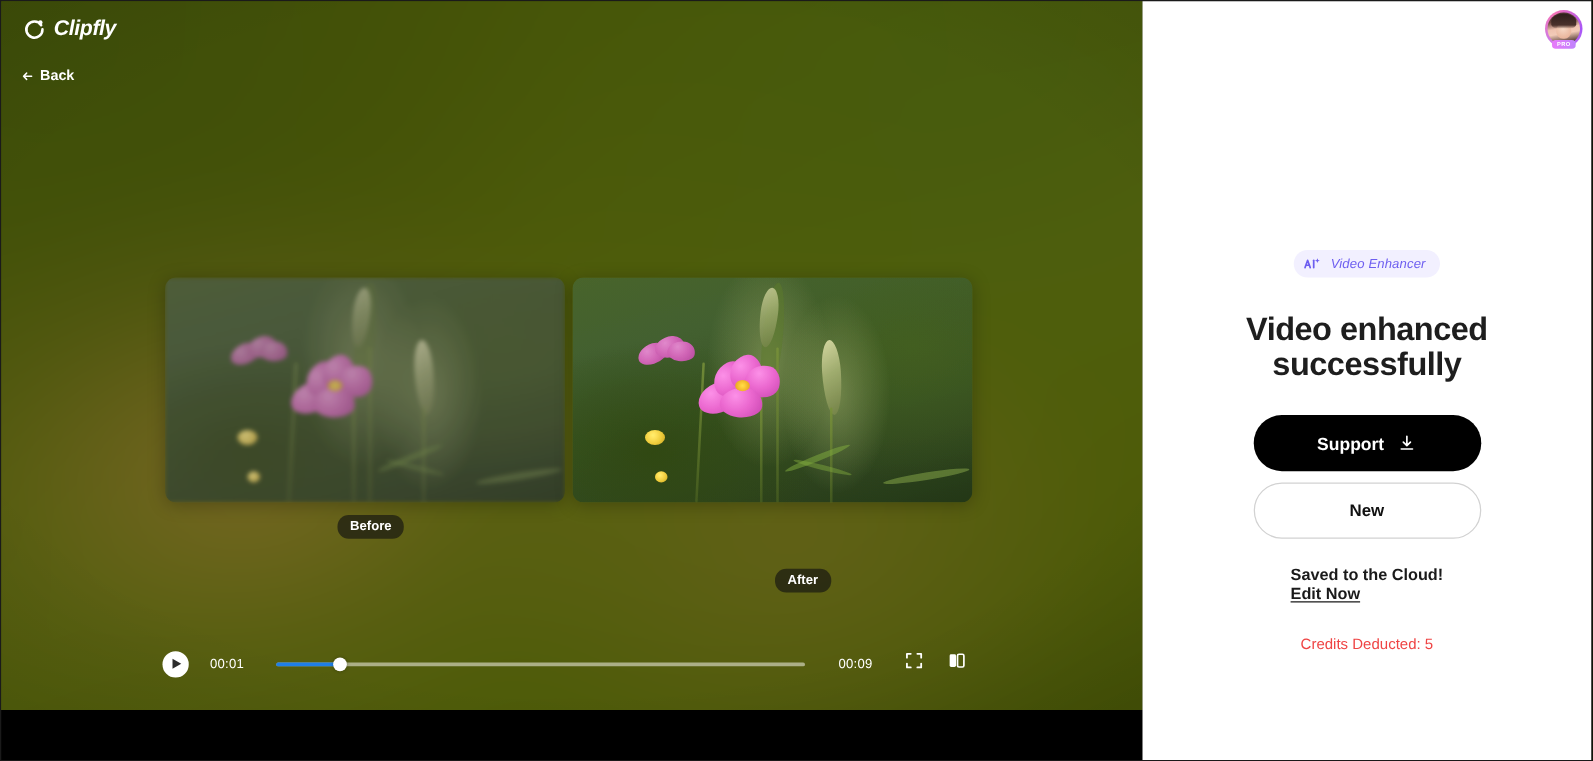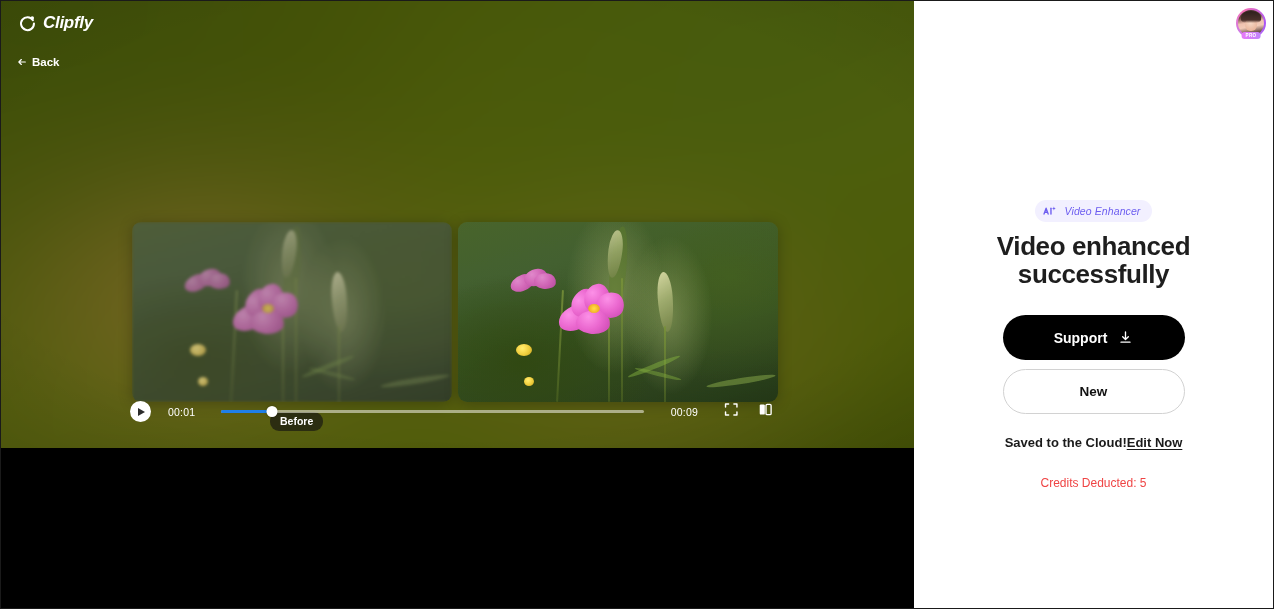--- a/index.html
+++ b/index.html
@@ -12,21 +12,21 @@
   #app {
     position: relative;
     width: 1274px; height: 609px;
     display: flex;
     border: 1px solid #1a1a1a;
   }
 
   
   #stage {
     position: relative;
-    width: 913px; height: 447px;
+    width: 913px; height: 567px;
     overflow: hidden;
     background: #3d4a0a;
   }
   
   #stage-bg {
     position: absolute; inset: -60px;
     background:
       radial-gradient(ellipse 420px 300px at 26% 62%, rgba(150,110,55,0.55) 0%, rgba(110,95,35,0.22) 45%, rgba(0,0,0,0) 72%),
       radial-gradient(ellipse 360px 260px at 66% 70%, rgba(128,104,46,0.38) 0%, rgba(0,0,0,0) 70%),
       radial-gradient(ellipse 560px 380px at 78% 20%, rgba(70,92,14,0.85) 0%, rgba(0,0,0,0) 75%),
@@ -260,21 +260,21 @@
     border-radius: 13px;
     padding: 4px 12px 4px 7px;
   }
   #ai-glyph {
     width: 17px; height: 14px; display: block;
   }
   #tool-badge-label {
     color: #6d5ef0; font-size: 10.5px; letter-spacing: .1px; font-style: italic;
   }
   #result-title {
-    margin-top: 11px;
+    margin-top: 28px;
     color: #1e1e1e;
     font-size: 26px; font-weight: bold;
     line-height: 1.06;
     text-align: center;
     letter-spacing: -0.4px;
     max-width: 240px;
   }
   #download-btn {
     margin-top: 27px;
     width: 182px; height: 45px;
@@ -292,21 +292,21 @@
     background: #fff; color: #111;
     border: 1px solid #d2d2d2; border-radius: 23px;
     font-family: "Liberation Sans", sans-serif;
     font-size: 13.5px; font-weight: bold;
     display: flex; align-items: center; justify-content: center;
     cursor: pointer;
   }
   #saved-row {
     margin-top: 21px;
     font-size: 13px; font-weight: bold; color: #1a1a1a;
-    display: flex; align-items: baseline; gap: 0px;
+    display: flex; align-items: baseline; gap: 0px; flex-direction: column;
   }
   #edit-now {
     color: #1a1a1a; text-decoration: underline;
     text-underline-offset: 2px; cursor: pointer;
     font-weight: bold;
   }
   #credits {
     margin-top: 26px;
     font-size: 12px; color: #ef4444;
   }

